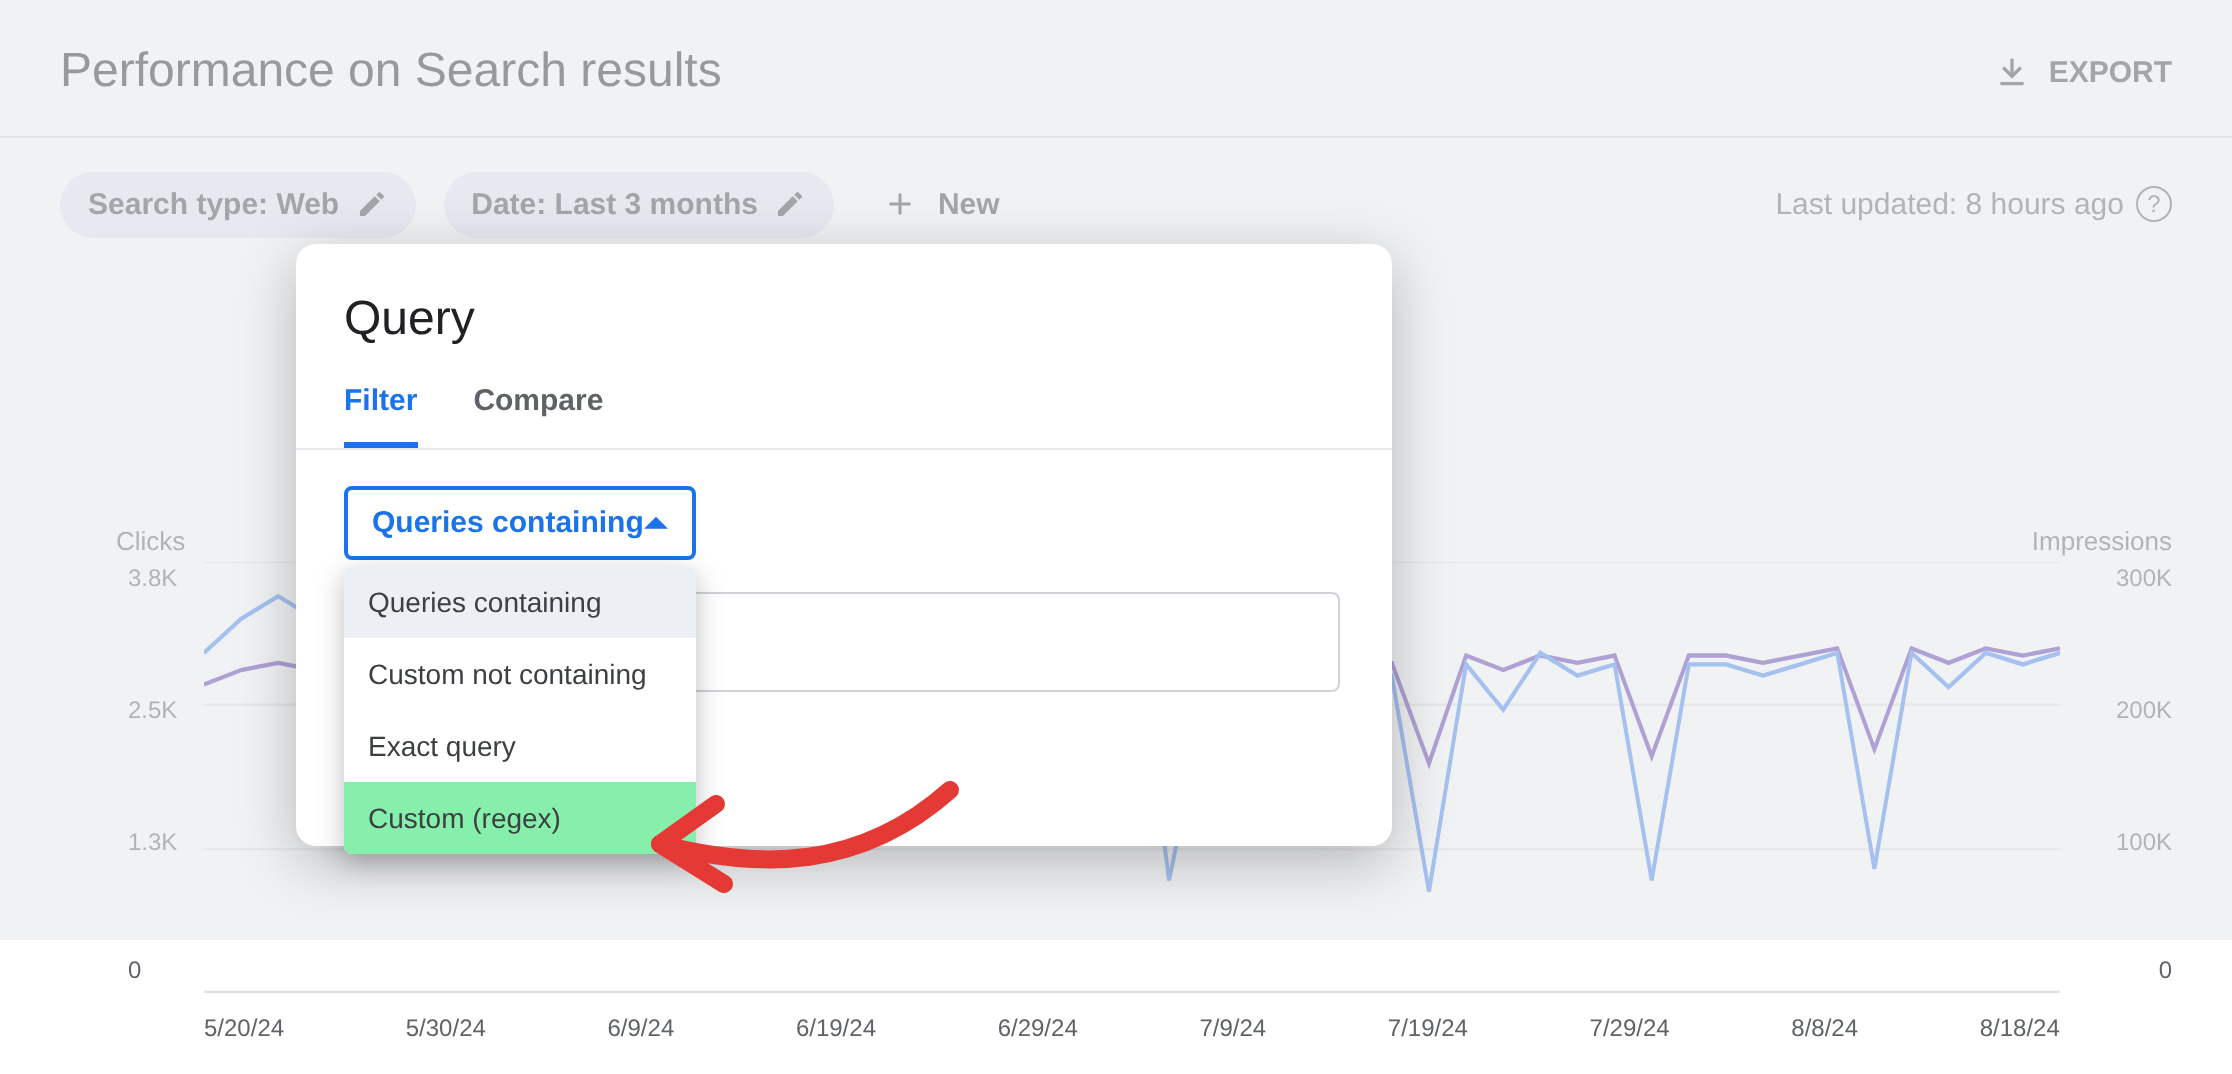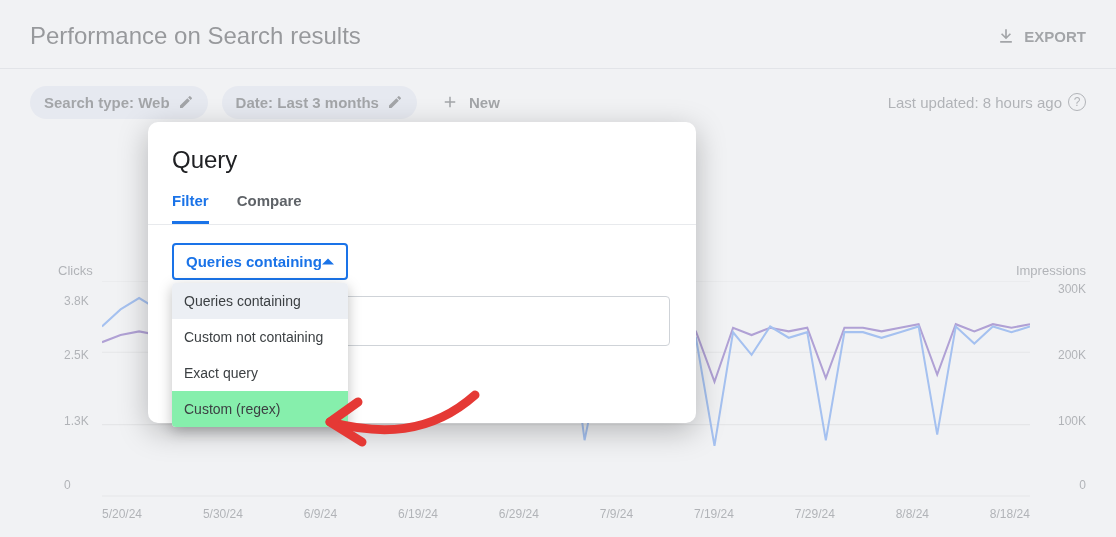--- a/index.html
+++ b/index.html
@@ -1,18 +1,18 @@
 <!DOCTYPE html>
 <html><head>
 <meta charset="utf-8">
 <style>
   * { box-sizing: border-box; margin: 0; padding: 0; }
   html, body { width: 1116px; height: 537px; font-family: Arial, "Helvetica Neue", sans-serif; overflow: hidden; background:#fff; }
   .overlay { position:absolute; inset:0; background:rgba(232,234,237,0.6); pointer-events:none; z-index:5; }
-  .page { position:relative; width:1116px; height:537px; }
+  .page { position:relative; width:1116px; height:470px; }
   .header { display:flex; align-items:center; justify-content:space-between; padding:22px 30px 18px 30px; border-bottom:1px solid #dadce0; }
   .title { font-size:24px; color:#202124; font-weight:400; }
   .export { display:flex; align-items:center; gap:8px; font-size:15px; font-weight:700; color:#3c4043; cursor:pointer; }
   .export svg { width:20px; height:20px; fill:#3c4043; }
   .controls { display:flex; align-items:center; padding:16px 30px; gap:14px; }
   .chip { display:flex; align-items:center; gap:8px; background:#e4e8f5; border-radius:18px; padding:8px 14px; font-size:15px; color:#3c4043; font-weight:600; cursor:pointer; }
   .chip svg { width:16px; height:16px; fill:#3c4043; }
   .add-new { display:flex; align-items:center; gap:10px; padding:8px 10px; font-size:15px; font-weight:700; color:#3c4043; cursor:pointer; }
   .add-new svg { width:18px; height:18px; fill:#3c4043; }
   .spacer { flex:1; }
@@ -103,21 +103,21 @@
 
   <div class="cards-row">
     <div class="peek">
       <span class="help-icon">?</span>
     </div>
   </div>
 
   <div class="chart-area">
     <div class="y-left-label">Clicks</div>
     <div class="y-right-label">Impressions</div>
-    <div class="ytick-l" style="top:34px">3.8K</div>
+    <div class="ytick-l" style="top:22px">3.8K</div>
     <div class="ytick-l" style="top:88px">2.5K</div>
     <div class="ytick-l" style="top:154px">1.3K</div>
     <div class="ytick-l" style="top:218px">0</div>
     <div class="ytick-r" style="top:22px">300K</div>
     <div class="ytick-r" style="top:88px">200K</div>
     <div class="ytick-r" style="top:154px">100K</div>
     <div class="ytick-r" style="top:218px">0</div>
     <div class="plot"><svg id="plot-svg" viewBox="0 0 930 200" preserveAspectRatio="none">
       <line class="gridline" x1="0" y1="0" x2="930" y2="0"></line>
       <line class="gridline" x1="0" y1="66" x2="930" y2="66"></line>

